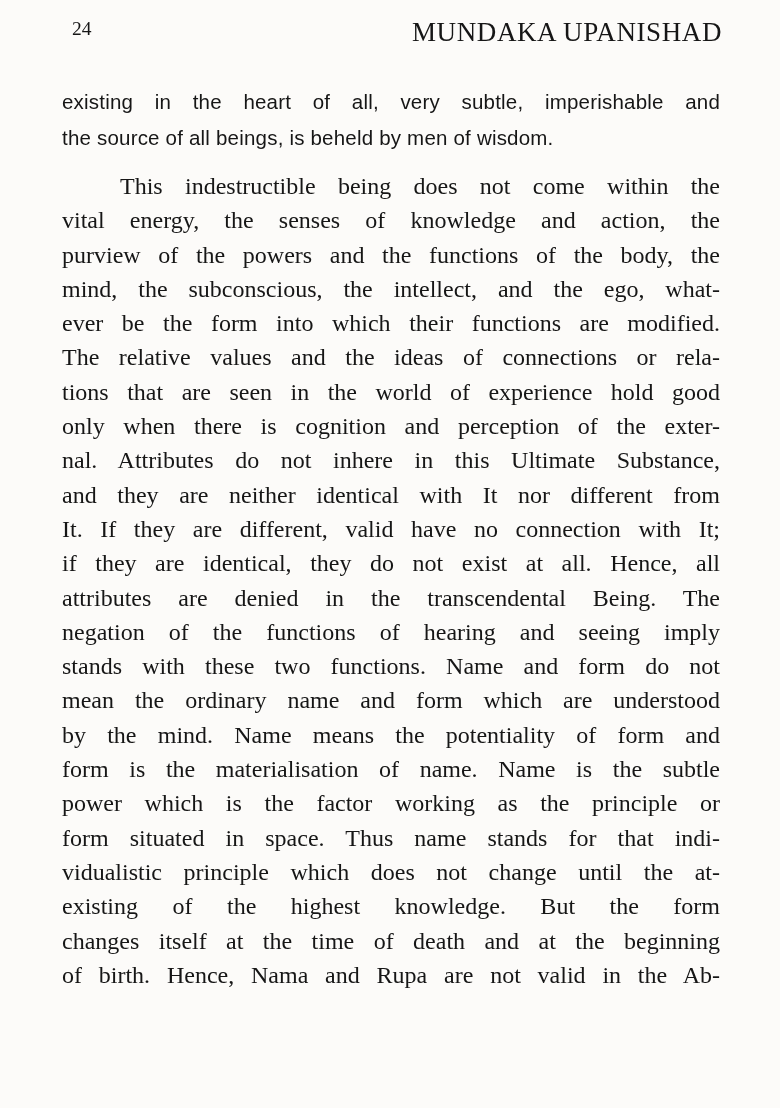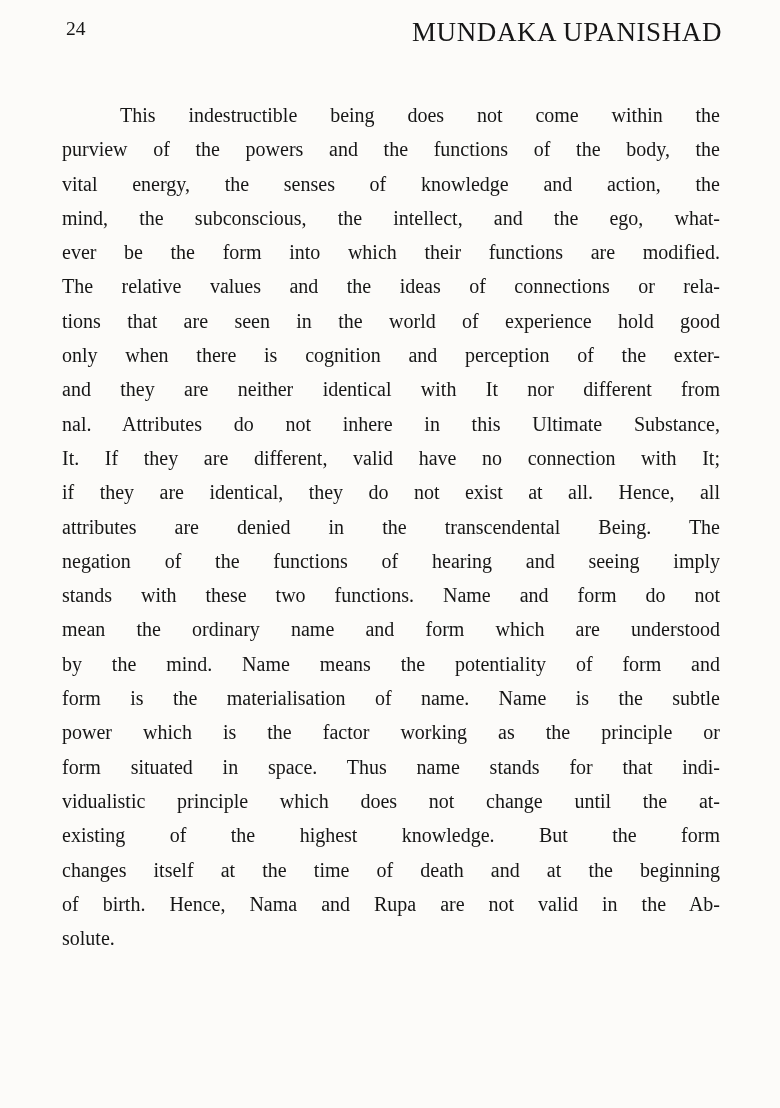--- a/index.html
+++ b/index.html
@@ -9,21 +9,21 @@
     width: 780px;
     height: 1108px;
     margin: 0 auto;
     background: #fcfbf9;
     color: #161616;
     overflow: hidden;
   }
   .running-header {
     position: absolute;
     top: 17px;
-    left: 64px;
+    left: 70px;
     right: 58px;
     height: 30px;
   }
   .page-number {
     position: absolute;
     left: 2px;
     top: 1px;
     font-family: "Liberation Serif", serif;
     font-size: 19.5px;
   }
@@ -34,21 +34,21 @@
     letter-spacing: 0.6px;
   }
   .text-block {
     position: absolute;
     left: 62px;
     top: 84px;
     width: 658px;
   }
   .line {
     font-family: "Liberation Serif", serif;
-    font-size: 20px;
+    font-size: 24px;
     line-height: 34.3px;
     text-align: justify;
     text-align-last: justify;
   }
   .line.sans {
     font-family: "Liberation Sans", sans-serif;
     font-size: 20.5px;
     line-height: 35.5px;
     letter-spacing: 0.2px;
   }
@@ -67,44 +67,47 @@
 
 <div class="page">
 
   <div class="running-header">
     <span class="page-number">24</span>
     <div class="header-title">MUNDAKA UPANISHAD</div>
   </div>
 
   <div class="text-block">
 
+    <div class="verse">
+      <div class="line sans">existing in the heart of all, very subtle, imperishable and</div>
+      <div class="line sans lastline">the source of all beings, is beheld by men of wisdom.</div>
+    </div>
 
     <div class="commentary">
       <div class="line indent">This indestructible being does not come within the</div>
+      <div class="line">vital energy, the senses of knowledge and action, the</div>
       <div class="line">purview of the powers and the functions of the body, the</div>
-      <div class="line">vital energy, the senses of knowledge and action, the</div>
       <div class="line">mind, the subconscious, the intellect, and the ego, what-</div>
       <div class="line">ever be the form into which their functions are modified.</div>
       <div class="line">The relative values and the ideas of connections or rela-</div>
       <div class="line">tions that are seen in the world of experience hold good</div>
       <div class="line">only when there is cognition and perception of the exter-</div>
+      <div class="line">nal. Attributes do not inhere in this Ultimate Substance,</div>
       <div class="line">and they are neither identical with It nor different from</div>
-      <div class="line">nal. Attributes do not inhere in this Ultimate Substance,</div>
       <div class="line">It. If they are different, valid have no connection with It;</div>
       <div class="line">if they are identical, they do not exist at all. Hence, all</div>
       <div class="line">attributes are denied in the transcendental Being. The</div>
       <div class="line">negation of the functions of hearing and seeing imply</div>
       <div class="line">stands with these two functions. Name and form do not</div>
       <div class="line">mean the ordinary name and form which are understood</div>
       <div class="line">by the mind. Name means the potentiality of form and</div>
       <div class="line">form is the materialisation of name. Name is the subtle</div>
       <div class="line">power which is the factor working as the principle or</div>
       <div class="line">form situated in space. Thus name stands for that indi-</div>
       <div class="line">vidualistic principle which does not change until the at-</div>
       <div class="line">existing of the highest knowledge. But the form</div>
       <div class="line">changes itself at the time of death and at the beginning</div>
       <div class="line">of birth. Hence, Nama and Rupa are not valid in the Ab-</div>
-      <div class="line lastline">solute.</div>
     </div>
 
   </div>
 
 </div>
 
 </body></html>

